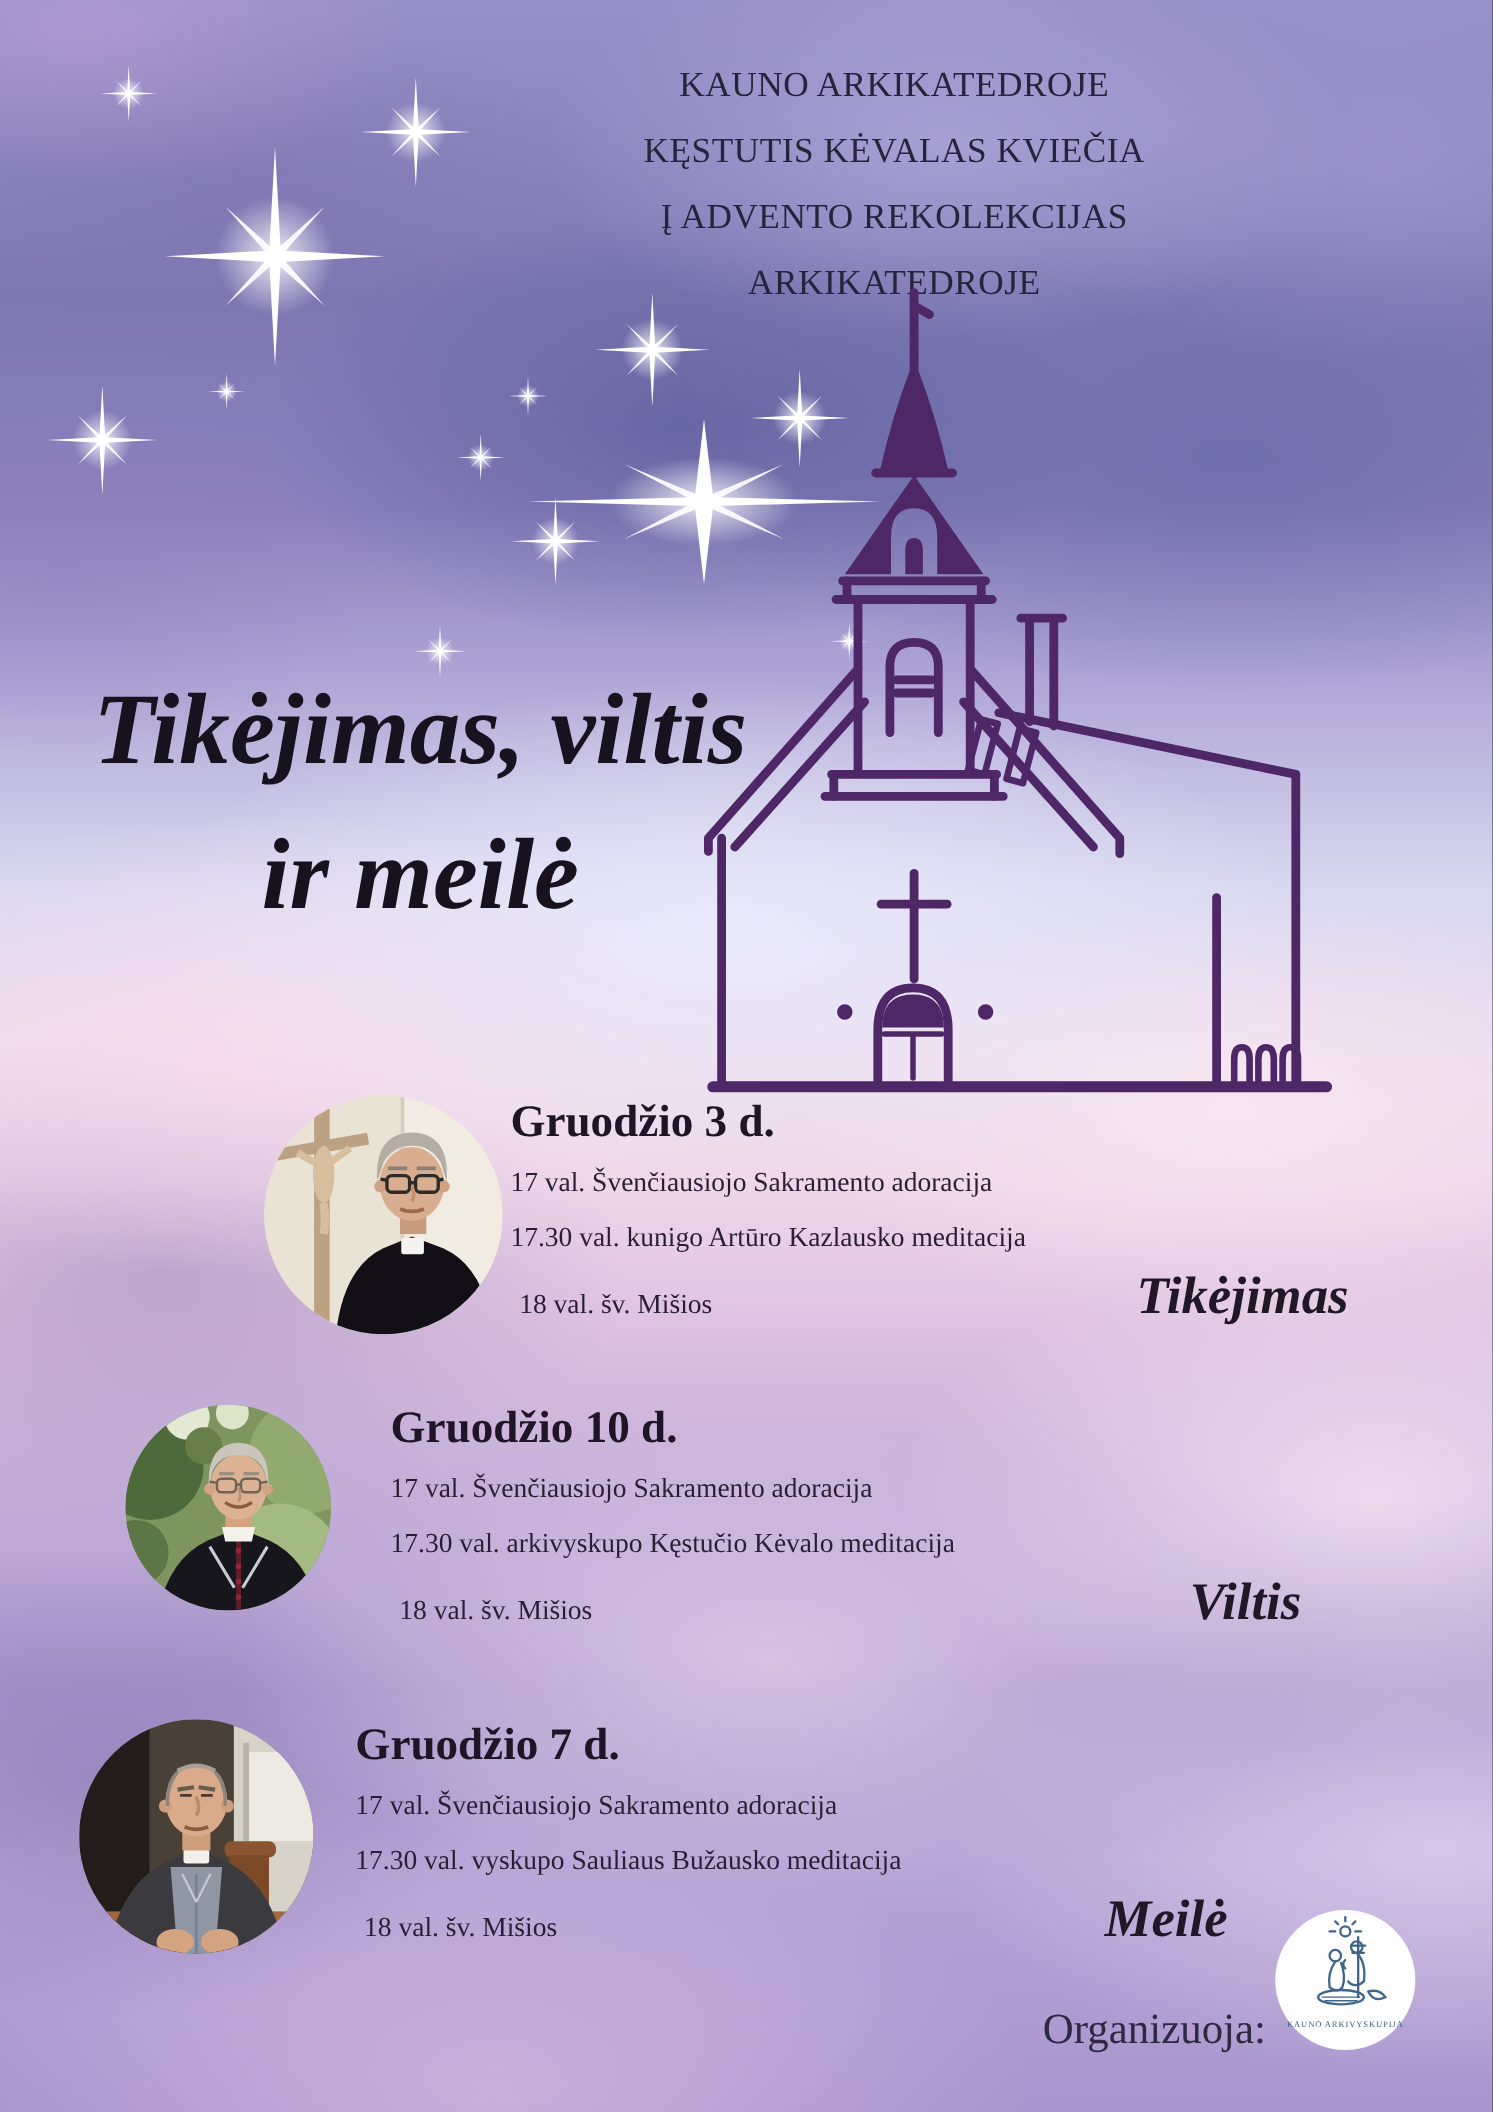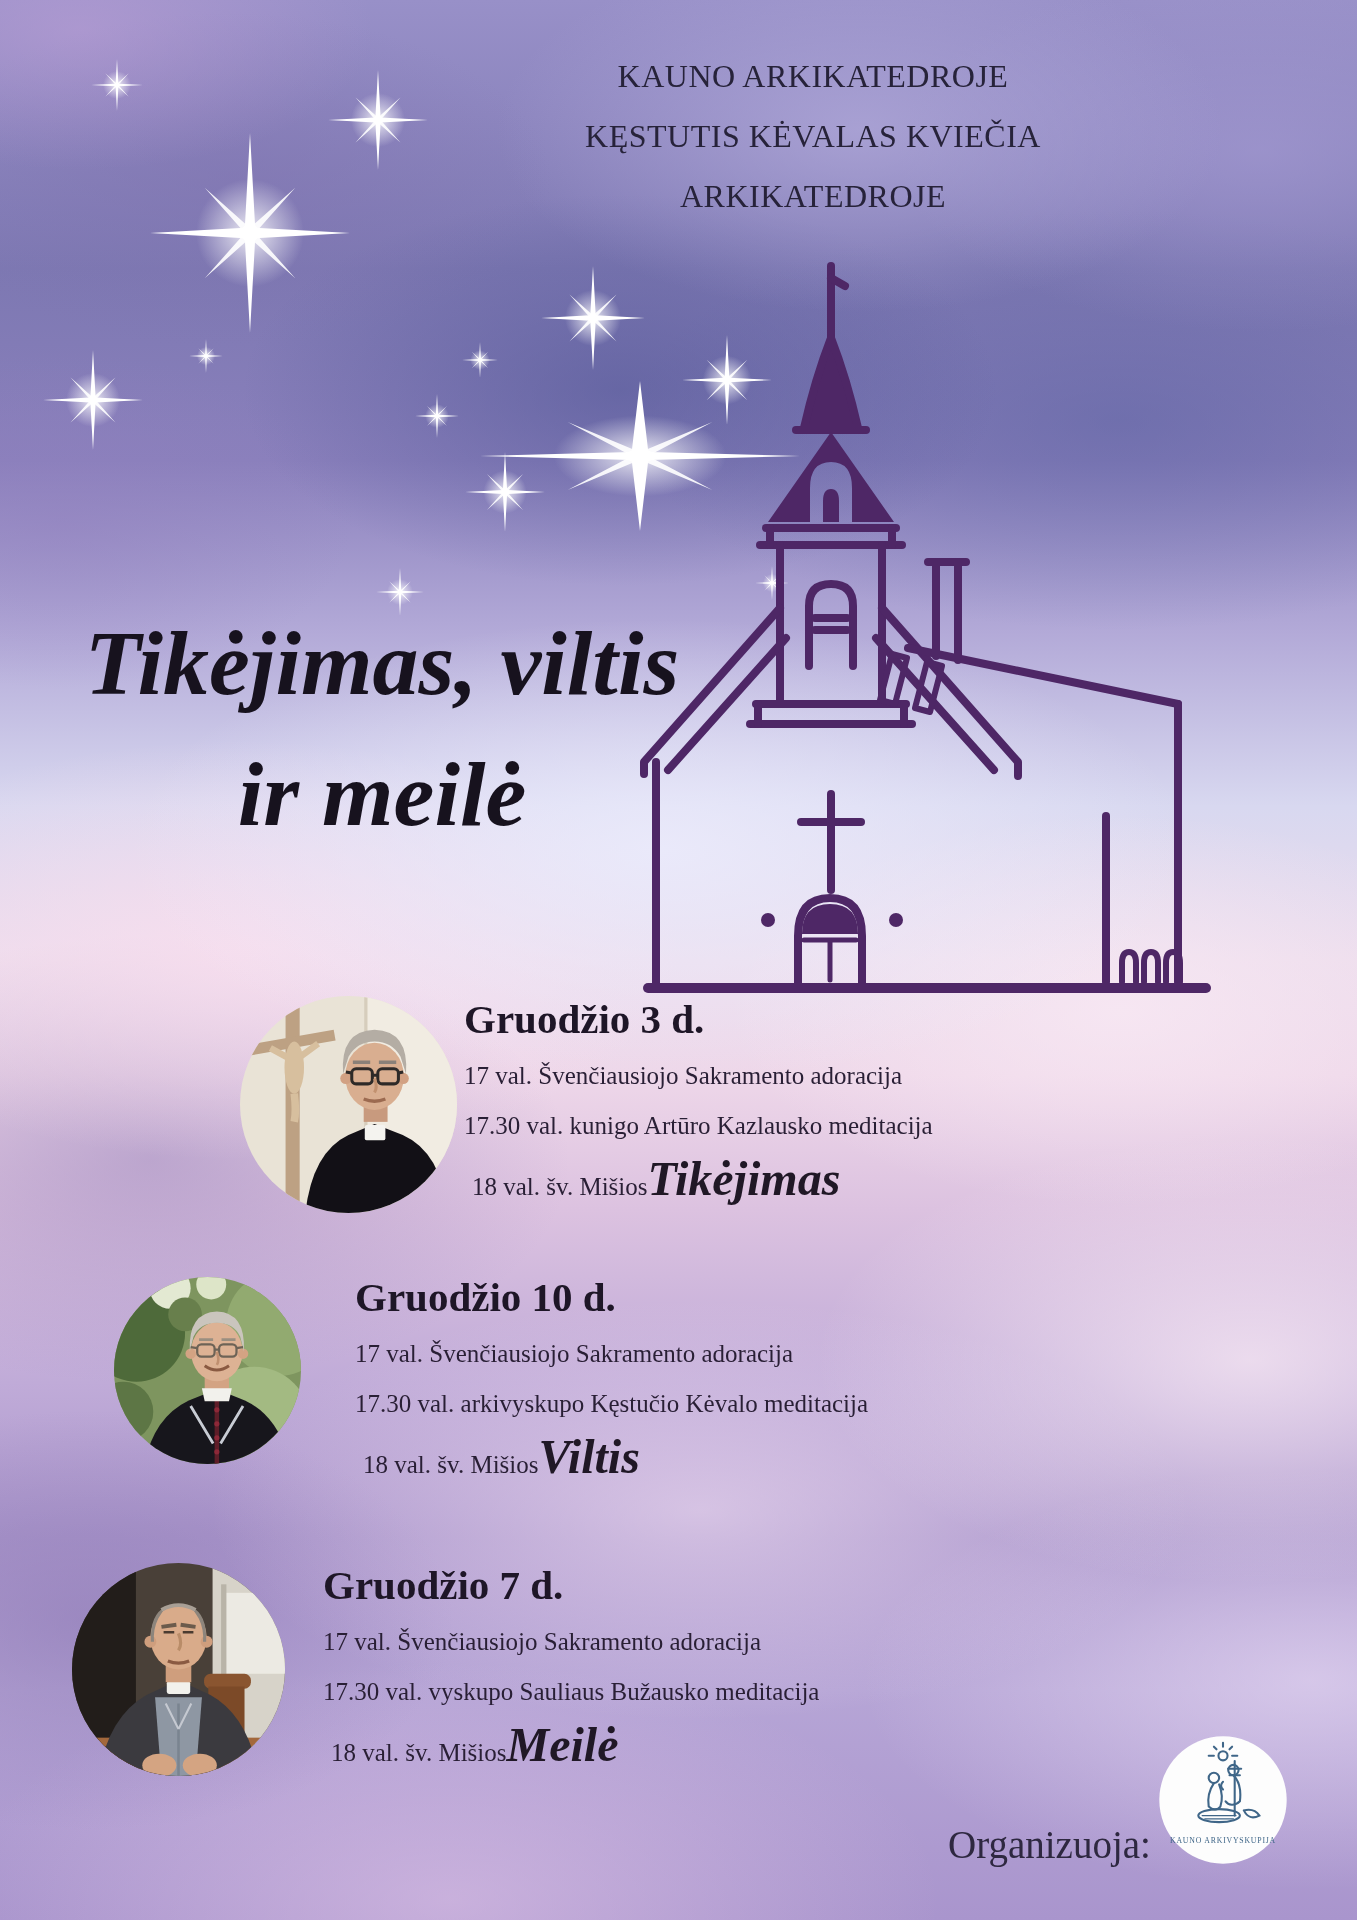--- a/index.html
+++ b/index.html
@@ -38,21 +38,21 @@
   .star svg{display:block;width:100%;height:100%;}
   .church{left:618px;top:256px;width:600px;height:740px;}
   .church svg{display:block;width:100%;height:100%;}
   .photo{
     position:absolute;border-radius:50%;overflow:hidden;
   }
   .photo svg{display:block;width:100%;height:100%;}
   .event-col{position:absolute;color:#291f35;}
   .event-date{font-size:41px;font-weight:700;line-height:47px;color:#1e1627;margin-bottom:8px;}
   .event-line{font-size:25px;line-height:50px;white-space:nowrap;}
-  .event-row3{display:flex;justify-content:flex-start;align-items:baseline;}
+  .event-row3{display:flex;justify-content:space-between;align-items:baseline;}
   .event-row3 .event-line{padding-left:8px;}
   .event-theme{font-size:48px;font-weight:700;font-style:italic;color:#201826;white-space:nowrap;}
   .organizer{left:948px;top:1822px;font-size:39px;color:#2e2840;}
   .logo{left:1158px;top:1735px;width:130px;height:130px;}
   .logo svg{display:block;width:100%;height:100%;}
 </style>
 </head>
 <body>
 
 <svg width="0" height="0" style="position:absolute">
@@ -134,20 +134,21 @@
     </div>
   <div class="star abs" style="left:755px;top:566px;width:34px;height:34px">
       <svg>
         <use href="#sparkle"></use>
       </svg>
     </div>
 
   <div class="header abs">
     <div>KAUNO ARKIKATEDROJE</div>
     <div>KĘSTUTIS KĖVALAS KVIEČIA</div>
+    <div>Į ADVENTO REKOLEKCIJAS</div>
     <div>ARKIKATEDROJE</div>
   </div>
 
   <div class="church abs">
     <svg viewBox="0 0 600 740">
       <g stroke="#4e2766" stroke-width="8" fill="none" stroke-linecap="round" stroke-linejoin="round">
         <line x1="213" y1="10" x2="213" y2="84"></line>
         <line x1="213" y1="22" x2="227" y2="30"></line>
         <path d="M186,172 C196,128 206,100 213,82 C220,100 230,128 240,172 Z" fill="#4e2766"></path>
         <line x1="178" y1="174" x2="248" y2="174"></line>

